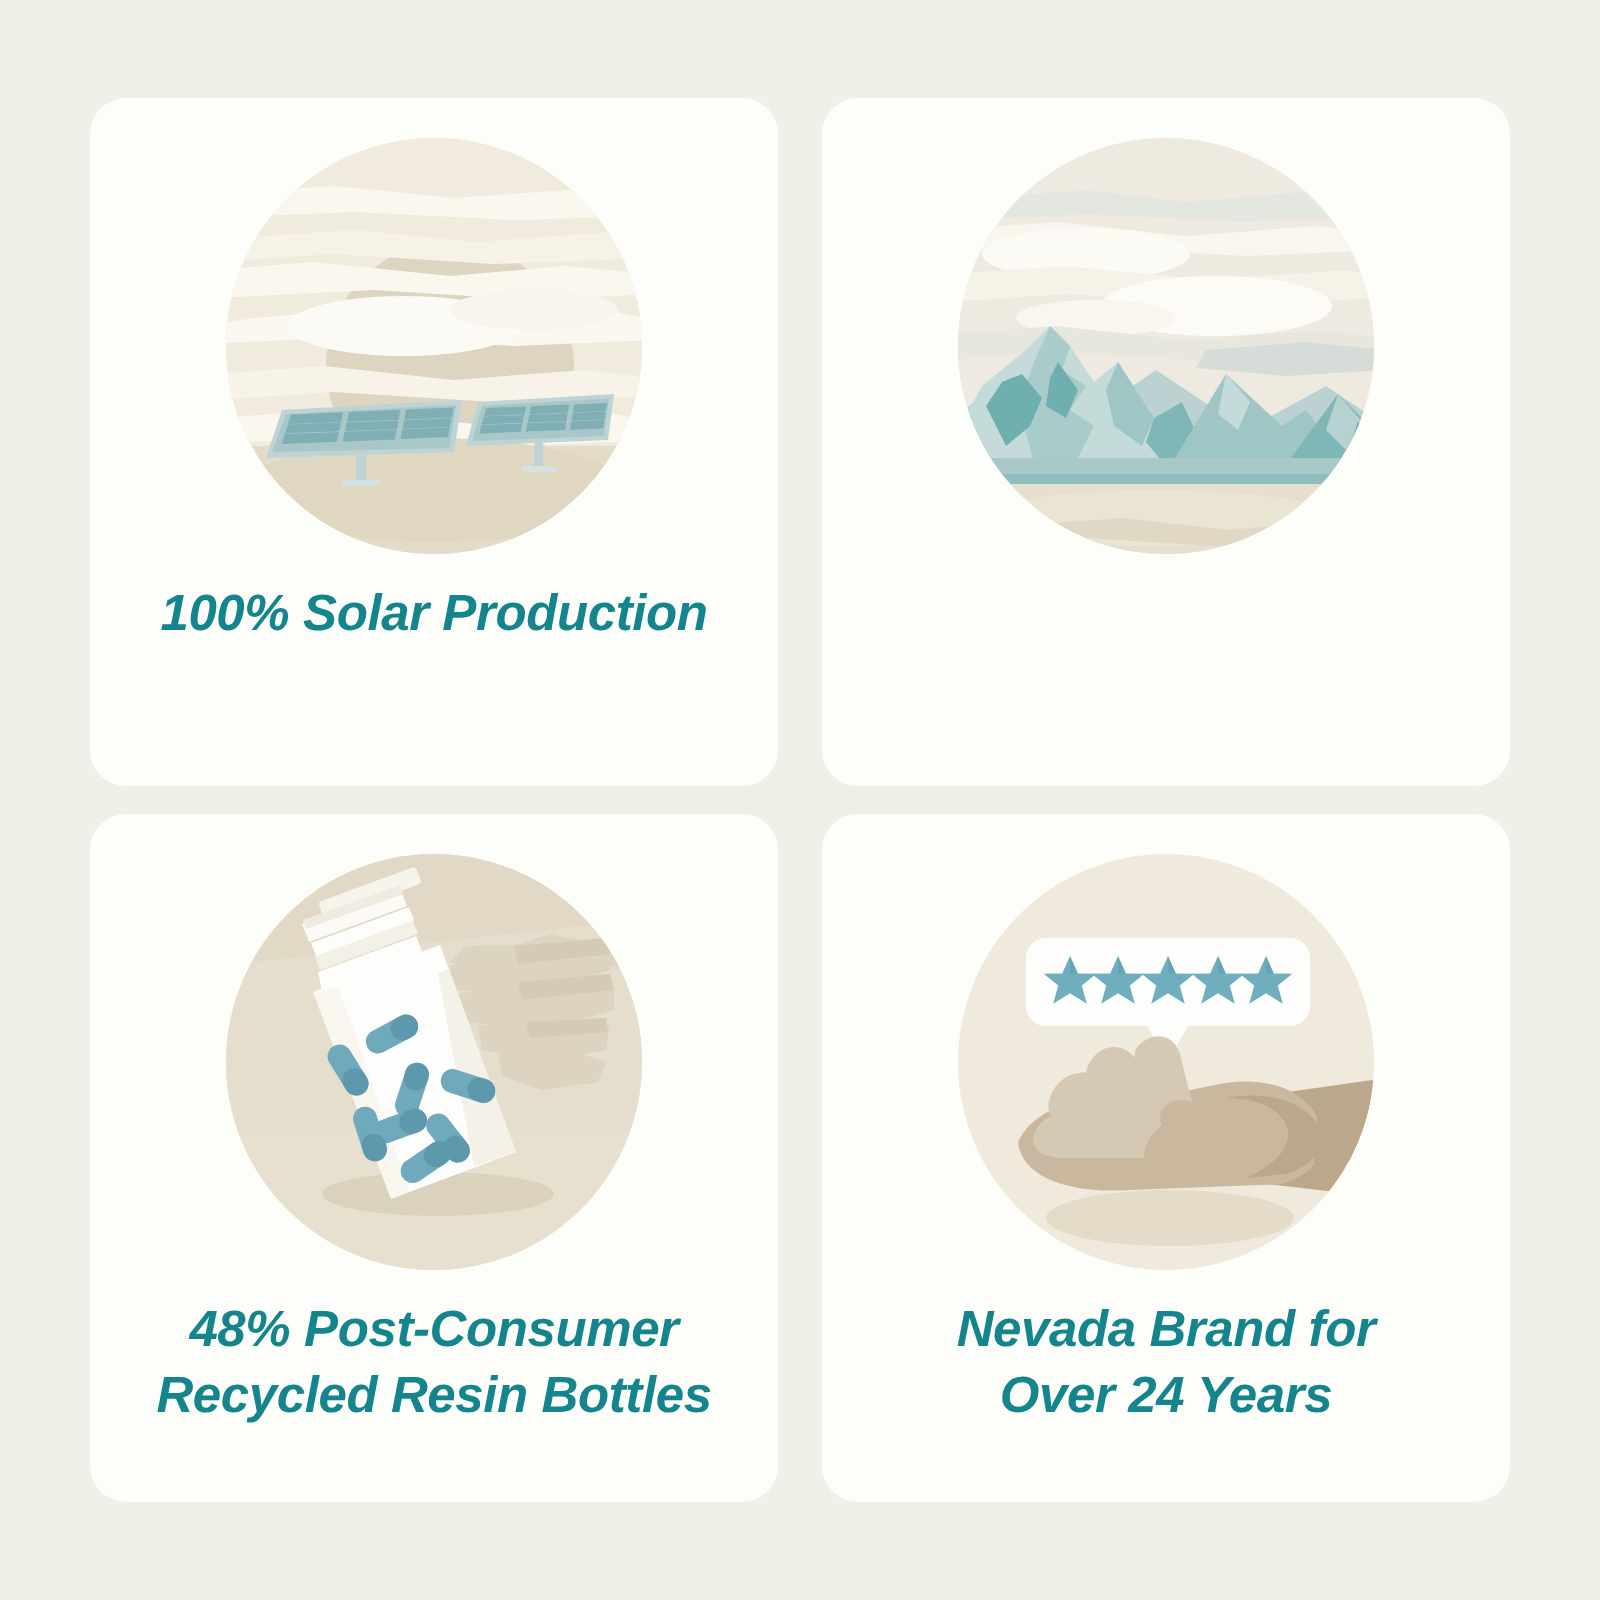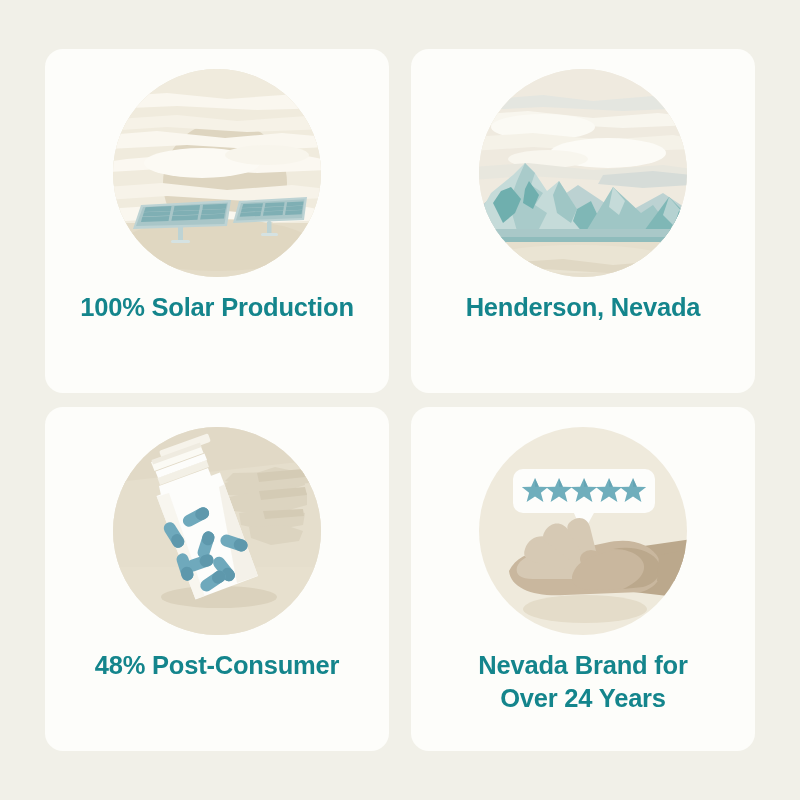--- a/index.html
+++ b/index.html
@@ -22,20 +22,21 @@
   .card{
     background:#FDFDFA;
     border-radius:18px;
     display:flex;
     flex-direction:column;
     align-items:center;
     justify-content:flex-start;
     box-sizing:border-box;
     padding:14px 10px 10px 10px;
     overflow:hidden;
+    font-style:italic;
   }
   .illus{
     width:220px;height:220px;
     display:block;
     flex:0 0 auto;
   }
   .caption{
     margin-top:8px;
     color:#14858C;
     font-size:25.5px;
@@ -153,21 +154,20 @@
 
         <rect x="0" y="166" width="220" height="10" fill="#A9C8C8"></rect>
         <rect x="0" y="174" width="220" height="6" fill="#8FBCBC"></rect>
 
         <rect x="0" y="179" width="220" height="41" fill="#E6DFCD"></rect>
         <ellipse cx="105" cy="196" rx="90" ry="14" fill="#EAE4D3"></ellipse>
         <path d="M30 200 L90 196 L140 202 L190 198 L220 201 L220 208 L150 211 L70 206 L10 209 Z" fill="#E0D8C4"></path>
       </g>
     </svg>
     <div class="caption">
-      <span class="l2">Henderson, Nevada</span>
     </div>
   </div>
 
   <div class="card">
     <svg class="illus" viewBox="0 0 220 220">
       <defs>
         <clipPath id="c3">
             <circle cx="110" cy="110" r="104"></circle>
           </clipPath>
         <clipPath id="bottleClip">
@@ -241,20 +241,21 @@
             </g>
           <g transform="translate(106,160) rotate(-34)">
               <rect x="-14" y="-6" width="28" height="12" rx="6" fill="#6FA9BC"></rect>
               <rect x="0" y="-6" width="14" height="12" rx="6" fill="#5E98AC"></rect>
             </g>
         </g>
       </g>
     </svg>
     <div class="caption">
       <span>48% Post-Consumer</span>
+      <span class="l2">Recycled Resin Bottles</span>
     </div>
   </div>
 
   <div class="card">
     <svg class="illus" viewBox="0 0 220 220">
       <defs>
         <clipPath id="c4">
             <circle cx="110" cy="110" r="104"></circle>
           </clipPath>
         <g id="starShape">

